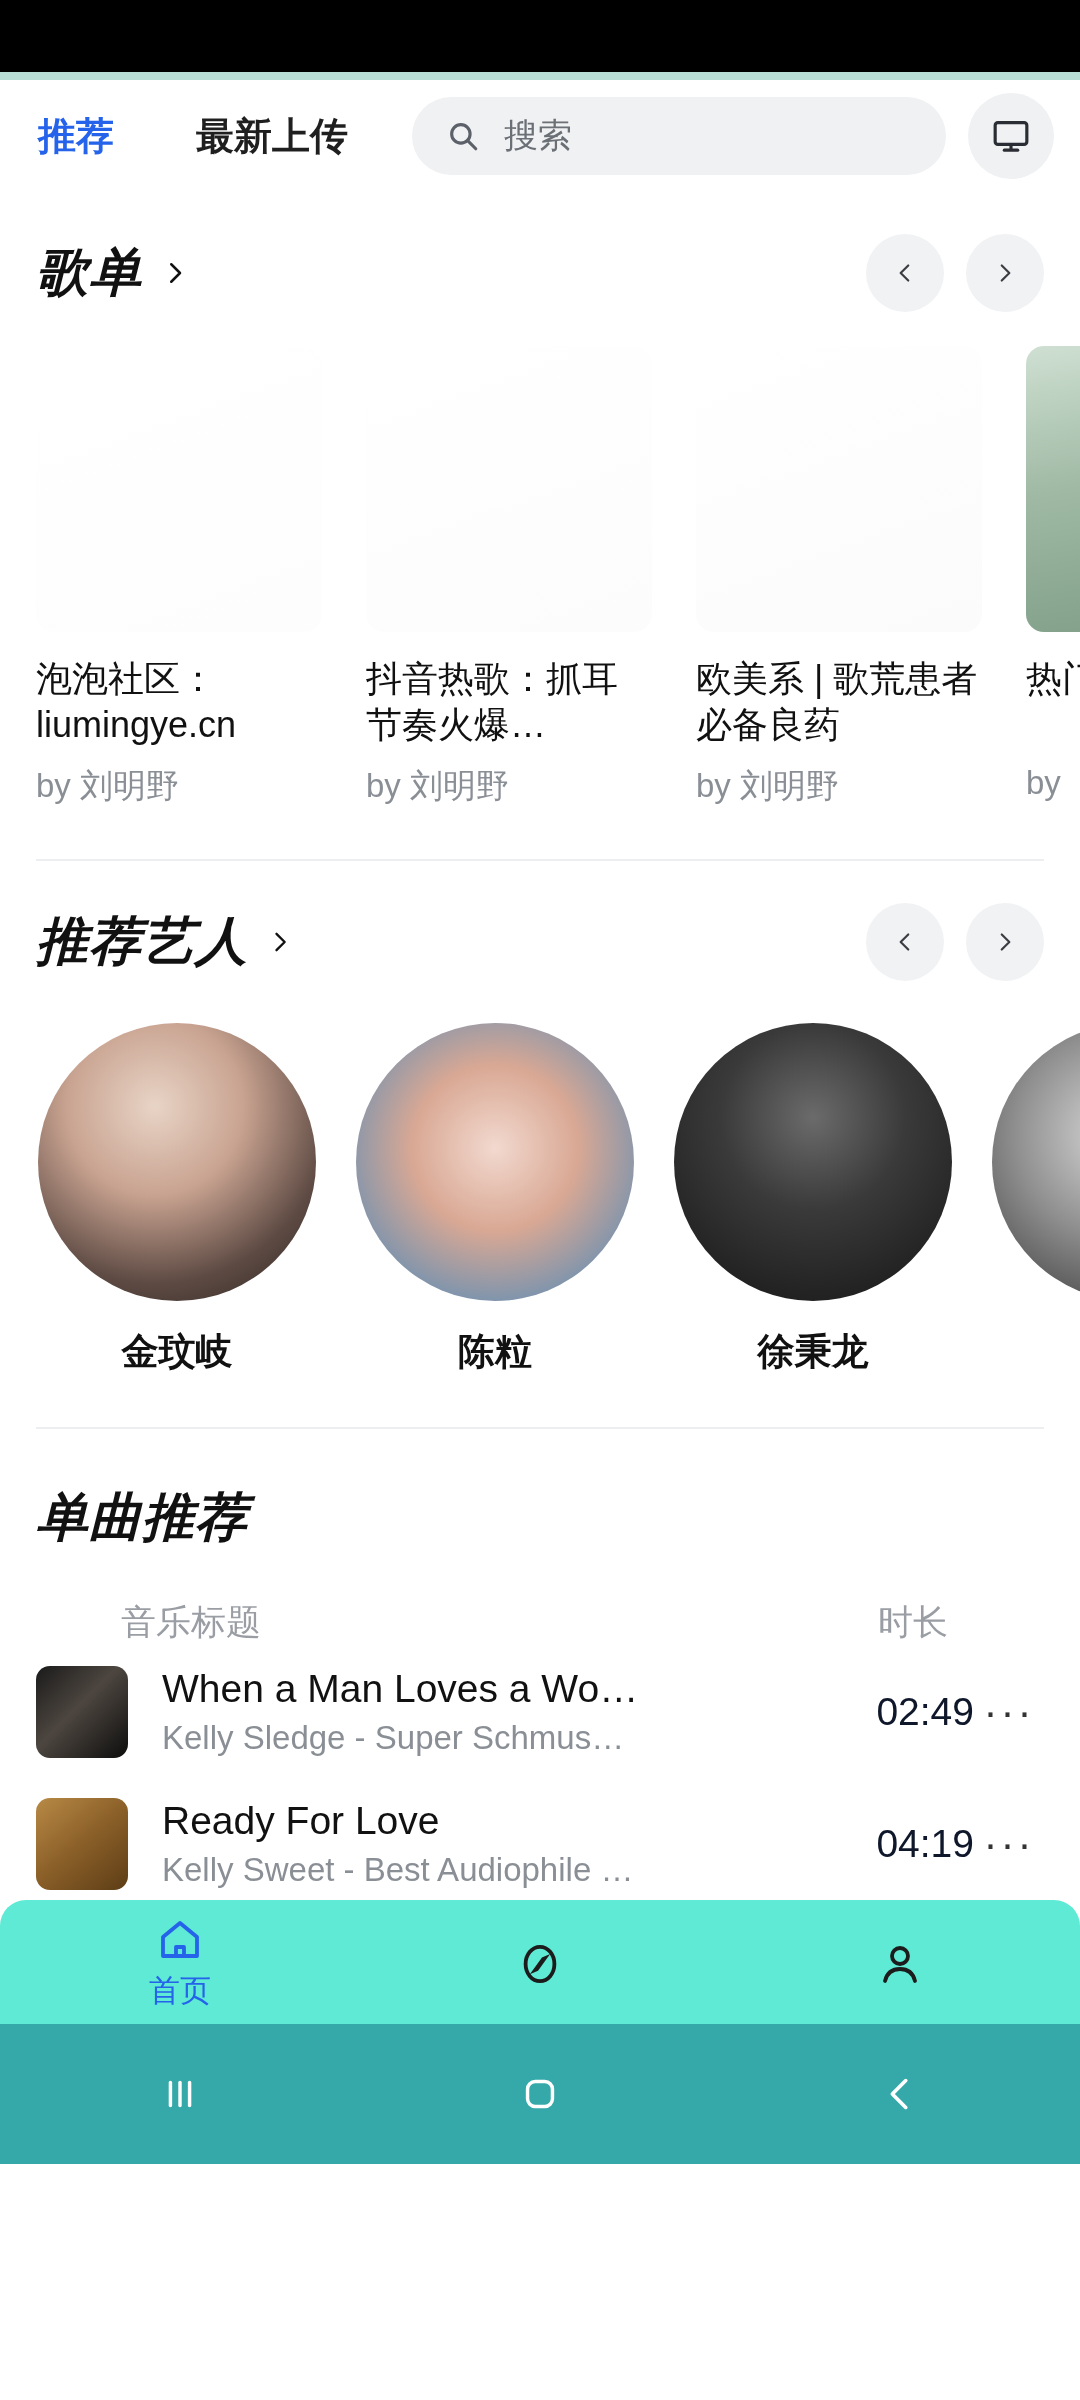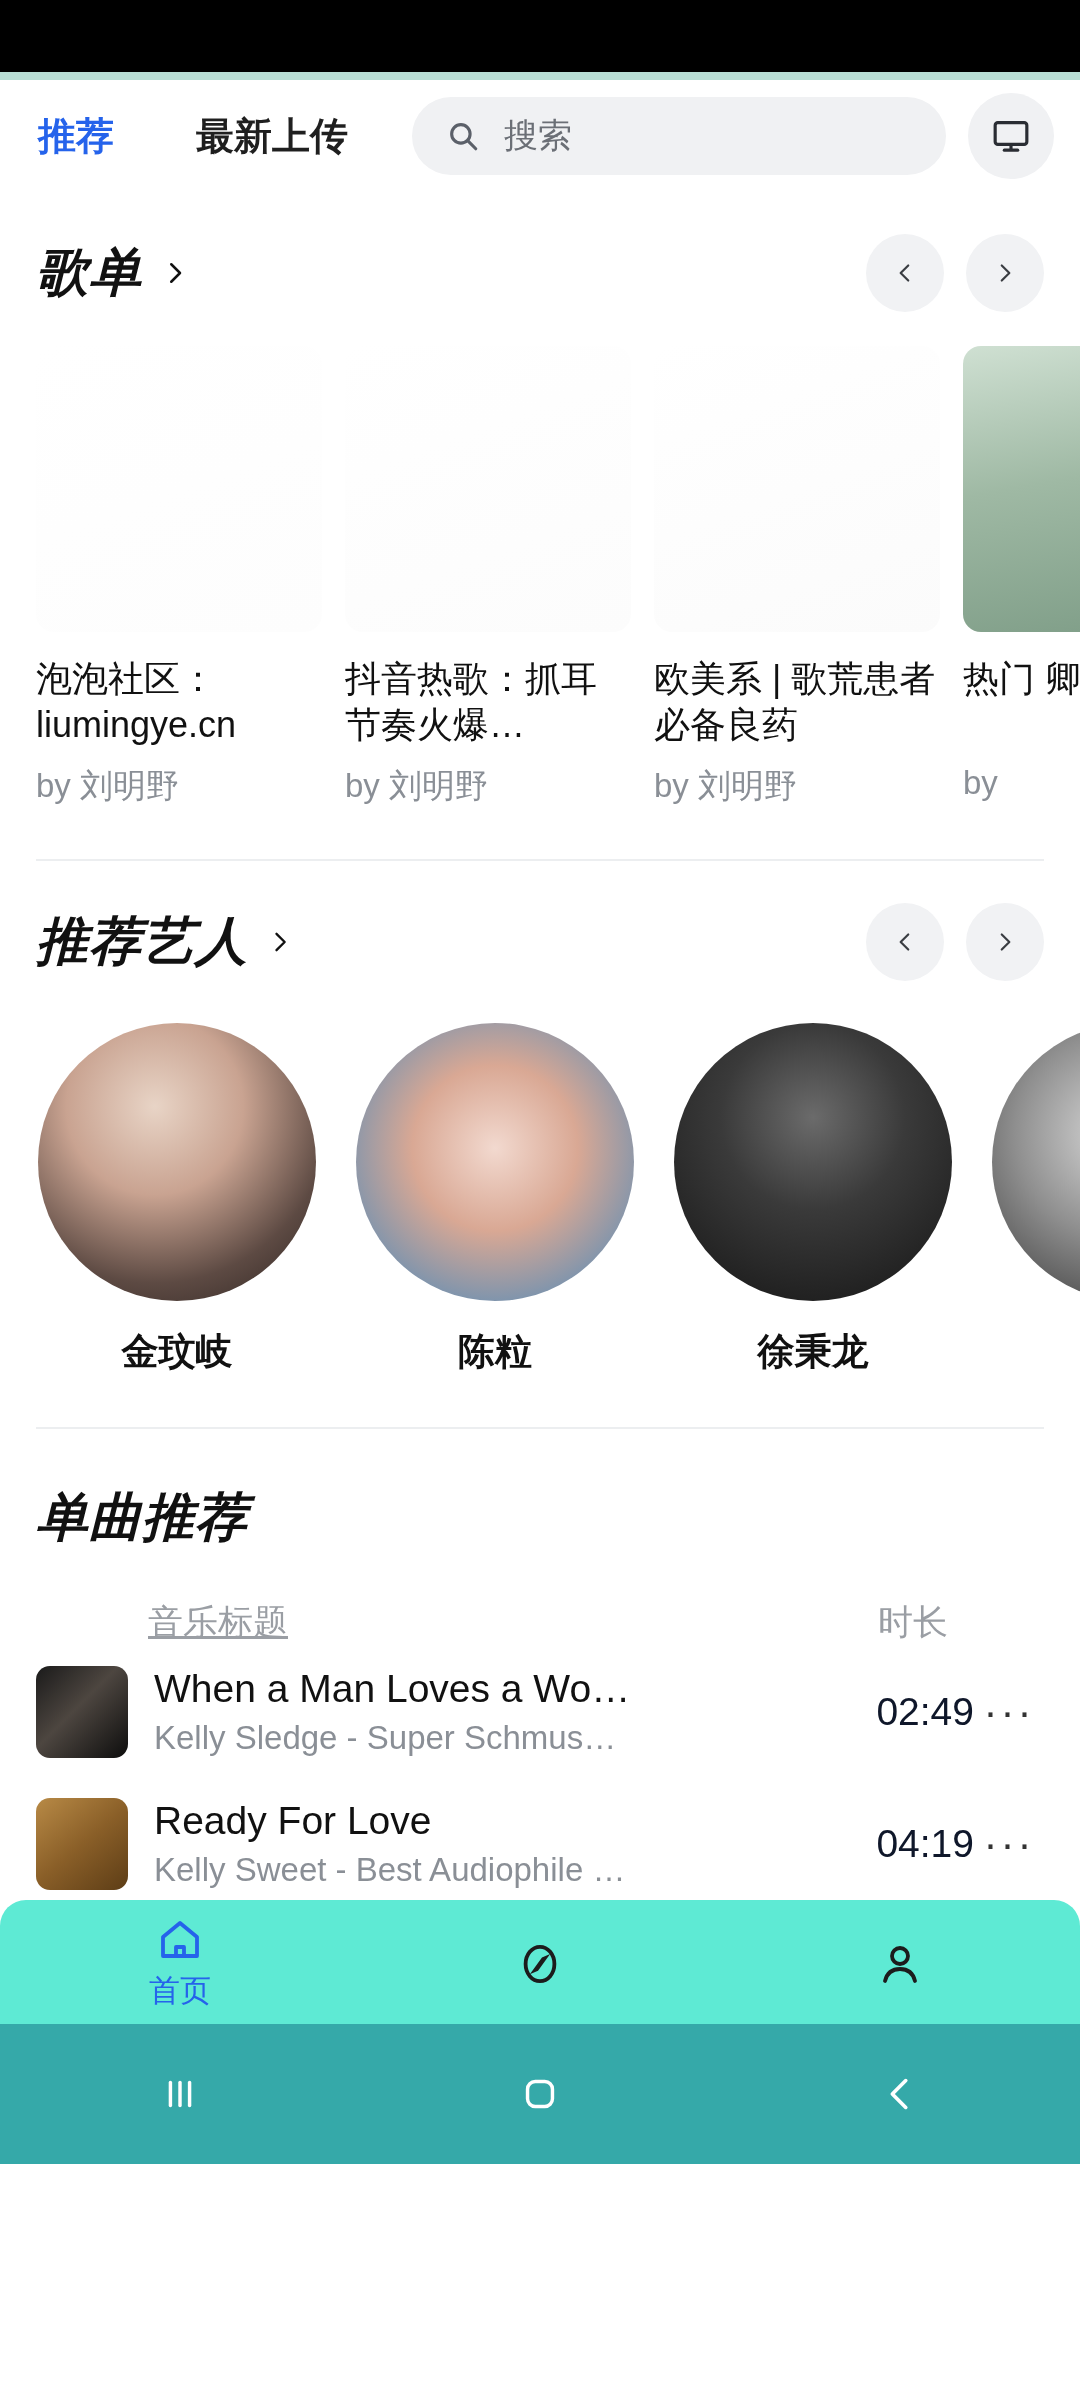--- a/index.html
+++ b/index.html
@@ -47,21 +47,21 @@
   }
   .sec-chev { margin-left: 18px; display:flex; align-items:center; }
   .arrow-group { margin-left: auto; display: flex; gap: 22px; }
   .circ-btn {
     width: 78px; height: 78px; border-radius: 50%; background: #f1f2f4;
     display: flex; align-items: center; justify-content: center;
   }
 
   
   .playlist-row {
-    display: flex; gap: 23px; padding: 0 36px; margin-top: 34px;
+    display: flex; gap: 44px; padding: 0 36px; margin-top: 34px;
     overflow: hidden;
   }
   .pl-card { width: 286px; flex: none; }
   .pl-art {
     width: 286px; height: 286px; border-radius: 18px; background: #ffffff;
     overflow: hidden;
   }
   .pl-art.g1 { background: linear-gradient(160deg,#ffffff 0%,#fdfdfd 100%); }
   .pl-art.g2 { background: linear-gradient(160deg,#ffffff 0%,#fcfcfc 100%); }
   .pl-art.g3 { background: linear-gradient(160deg,#ffffff 0%,#fbfbfb 100%); }
@@ -94,33 +94,33 @@
 
   
   .songs-title {
     font-size: 52px; font-weight: 800; color: #111; padding: 0 36px;
     margin-top: 54px; font-style: italic; letter-spacing: 1px;
   }
   .col-head {
     display: flex; align-items: center; padding: 0 36px; margin-top: 46px;
     color: #9a9ea4; font-size: 35px;
   }
-  .col-title { margin-left: 112px; text-decoration: underline; }
+  .col-title { margin-left: 85px; }
   .col-dur { margin-left: auto; margin-right: 96px; }
 
   .song-row {
     display: flex; align-items: center; padding: 0 36px; height: 132px;
   }
   .song-art {
     width: 92px; height: 92px; border-radius: 14px; flex: none; overflow: hidden;
   }
   .sa1 { background: linear-gradient(135deg,#1a1a1a 0%,#4d4640 45%,#0d0d0d 100%); }
   .sa2 { background: linear-gradient(140deg,#b88a46 0%,#8a5f28 50%,#5d3d16 100%); }
   .sa3 { background: radial-gradient(circle at 55% 40%, #c8d6e8 0%, #3c4d66 40%, #07090f 100%); }
-  .song-meta { margin-left: 26px; min-width: 0; flex: 1; overflow: hidden; }
+  .song-meta { margin-left: 34px; min-width: 0; flex: 1; overflow: hidden; }
   .song-name {
     font-size: 39px; color: #111; white-space: nowrap; overflow: hidden;
     text-overflow: ellipsis;
   }
   .song-sub {
     margin-top: 8px; font-size: 33px; color: #8a8f96; white-space: nowrap;
     overflow: hidden; text-overflow: ellipsis;
   }
   .song-dur { font-size: 39px; color: #0f172a; margin-left: 26px; flex: none; }
   .song-more {

